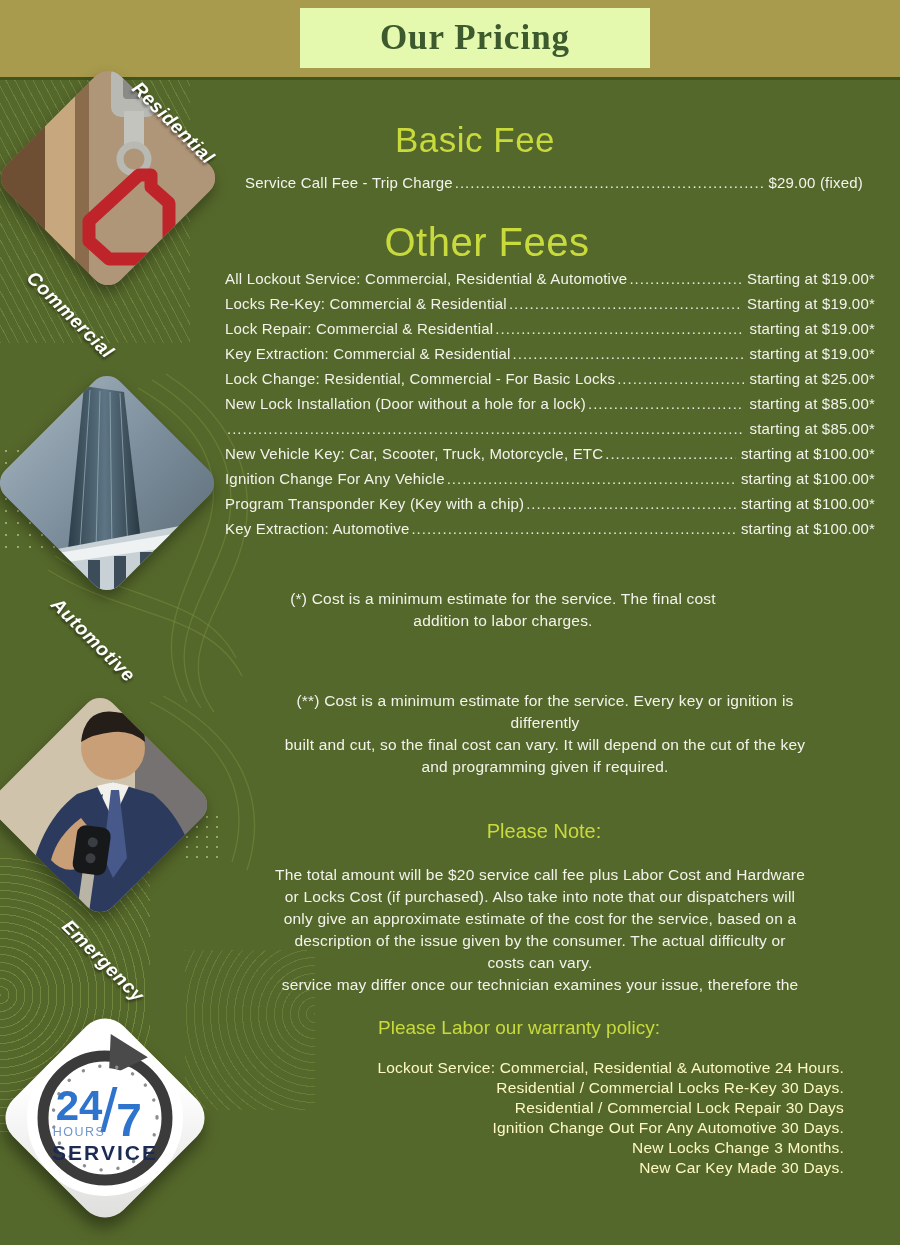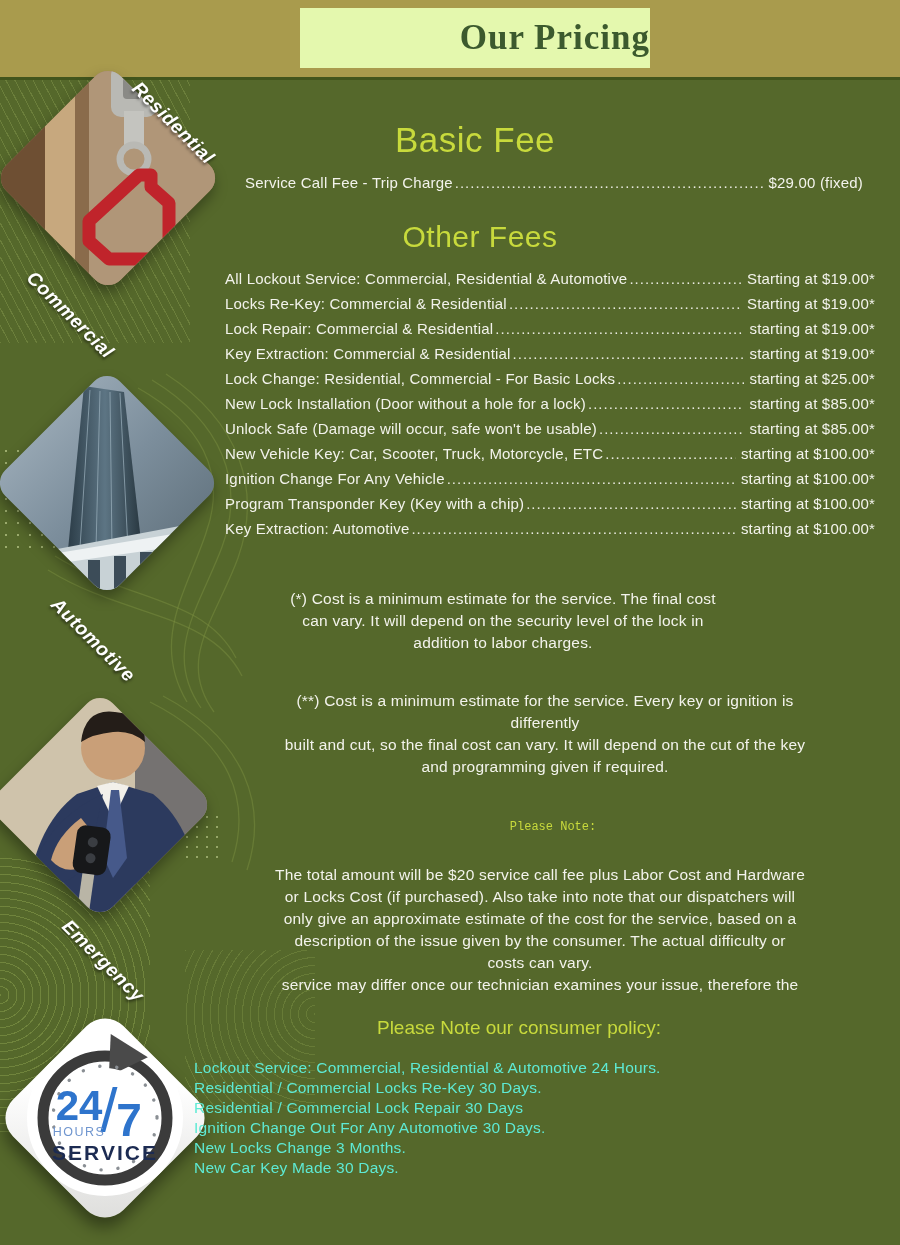--- a/index.html
+++ b/index.html
@@ -3,21 +3,21 @@
 <meta charset="utf-8">
 <style>
   html,body{margin:0;padding:0;background:#3d4a20;}
   .stage{position:relative;width:900px;height:1245px;overflow:hidden;
          background:#55682B;font-family:"Liberation Sans",sans-serif;}
 
   
   .gold-bar{position:absolute;left:0;top:0;width:900px;height:77px;background:#A99B4D;z-index:2;}
   .gold-underline{position:absolute;left:0;top:77px;width:900px;height:3px;background:#42551d;z-index:2;}
   .title-box{position:absolute;left:300px;top:8px;width:350px;height:60px;background:#E4F8AE;
-             z-index:3;display:flex;align-items:center;justify-content:flex-end;}
+             z-index:3;display:flex;align-items:center;justify-content:center;}
   .title-box span{font-family:"Liberation Serif",serif;font-weight:700;font-size:35px;
                   color:#3C5A2E;letter-spacing:1px;}
 
   
   .decor{position:absolute;pointer-events:none;z-index:1;}
   .hatch{left:0;top:78px;width:190px;height:265px;opacity:.8;
          background:repeating-linear-gradient(62deg,rgba(165,185,100,.35) 0 1px,transparent 1px 8px);}
   .dots-a{left:0;top:445px;width:70px;height:110px;
           background-image:radial-gradient(circle,rgba(215,228,165,.55) 1.2px,transparent 1.5px);
           background-size:12px 12px;}
@@ -42,40 +42,40 @@
            box-shadow:6px 8px 16px rgba(0,0,0,.4);}
   .badge-inner{position:absolute;left:-37px;top:-37px;width:230px;height:230px;transform:rotate(-45deg);
                display:flex;align-items:center;justify-content:center;}
 
   .side-label{position:absolute;z-index:5;color:#ffffff;font-weight:700;font-style:italic;
               font-size:19px;letter-spacing:.5px;white-space:nowrap;
               text-shadow:1px 2px 3px rgba(0,0,0,.55);
               transform:translate(-50%,-50%) rotate(45deg);}
   .h-yellow{position:absolute;color:#C8DA3C;text-align:center;}
   .h-basic{left:225px;top:120px;width:500px;font-size:35px;letter-spacing:.5px;z-index:6;}
-  .h-other{left:230px;top:220px;width:500px;font-size:30px;letter-spacing:.5px;z-index:6;}
-  .h-note{left:228px;top:820px;width:650px;font-size:12px;z-index:6;font-family:Liberation Mono, monospace;}
+  .h-other{left:237px;top:220px;width:500px;font-size:40px;letter-spacing:.5px;z-index:6;}
+  .h-note{left:219px;top:820px;width:650px;font-size:20px;z-index:6;}
   .h-warranty{left:194px;top:1017px;width:650px;font-size:19px;z-index:6;}
 
   .fee-row{display:flex;align-items:baseline;height:25px;font-size:15px;letter-spacing:.2px;color:#F3F3EC;}
   .fee-row .lbl{white-space:nowrap;}
   .leader{flex:1;overflow:hidden;white-space:nowrap;margin:0 5px 0 2px;opacity:.95;}
   .leader::after{content:"........................................................................................................................";letter-spacing:1px;font-size:15px;}
   .price{white-space:nowrap;}
 
   .basic-row{position:absolute;left:245px;top:174px;width:618px;z-index:6;}
   .fees-list{position:absolute;left:225px;top:270px;width:650px;z-index:6;}
 
   .note-block{position:absolute;text-align:center;font-size:15.5px;line-height:22px;
               color:#F3F3EC;letter-spacing:.2px;z-index:6;}
   .note1{left:233px;top:588px;width:540px;}
   .note2{left:225px;top:690px;width:640px;}
   .para{left:215px;top:864px;width:650px;}
-  .warranty-list{position:absolute;left:194px;top:1058px;width:650px;text-align:left;
-                 font-size:15.5px;line-height:20px;color:#5eead4;z-index:6;letter-spacing:.2px;}
+  .warranty-list{position:absolute;left:194px;top:1058px;width:650px;text-align:right;
+                 font-size:15.5px;line-height:20px;color:#fef9c3;z-index:6;letter-spacing:.2px;}
 </style>
 </head>
 <body>
 
 <div class="stage">
 
   <div class="decor hatch"></div>
   <div class="decor dots-a"></div>
   <div class="decor dots-b"></div>
   <div class="decor rings-left"></div>
@@ -231,21 +231,20 @@
         <span class="lbl">Lock Change: Residential, Commercial - For Basic Locks</span>
         <span class="leader"></span>
         <span class="price">starting at $25.00*</span>
       </div>
     <div class="fee-row">
         <span class="lbl">New Lock Installation (Door without a hole for a lock)</span>
         <span class="leader"></span>
         <span class="price">starting at $85.00*</span>
       </div>
     <div class="fee-row">
-        <span class="lbl">Unlock Safe (Damage will occur, safe won't be usable)</span>
         <span class="leader"></span>
         <span class="price">starting at $85.00*</span>
       </div>
     <div class="fee-row">
         <span class="lbl">New Vehicle Key: Car, Scooter, Truck, Motorcycle, ETC</span>
         <span class="leader"></span>
         <span class="price">starting at $100.00*</span>
       </div>
     <div class="fee-row">
         <span class="lbl">Ignition Change For Any Vehicle</span>
@@ -259,41 +258,40 @@
       </div>
     <div class="fee-row">
         <span class="lbl">Key Extraction: Automotive </span>
         <span class="leader"></span>
         <span class="price">starting at $100.00*</span>
       </div>
   </div>
 
   <div class="note-block note1">
     <div>(*) Cost is a minimum estimate for the service. The final cost</div>
-    <div>can vary. It will depend on the security level of the lock in</div>
     <div>addition to labor charges.</div>
   </div>
   <div class="note-block note2">
     <div>(**) Cost is a minimum estimate for the service. Every key or ignition is</div>
     <div>differently</div>
     <div>built and cut, so the final cost can vary. It will depend on the cut of the key</div>
     <div>and programming given if required.</div>
   </div>
 
   <div class="h-yellow h-note">Please Note:</div>
   <div class="note-block para">
     <div>The total amount will be $20 service call fee plus Labor Cost and Hardware</div>
     <div>or Locks Cost (if purchased). Also take into note that our dispatchers will</div>
     <div>only give an approximate estimate of the cost for the service, based on a</div>
     <div>description of the issue given by the consumer. The actual difficulty or</div>
     <div>costs can vary.</div>
     <div>service may differ once our technician examines your issue, therefore the</div>
   </div>
 
-  <div class="h-yellow h-warranty">Please Note our consumer policy:</div>
+  <div class="h-yellow h-warranty">Please Labor our warranty policy:</div>
   <div class="warranty-list">
     <div>Lockout Service: Commercial, Residential &amp; Automotive 24 Hours.</div>
     <div>Residential / Commercial Locks Re-Key 30 Days.</div>
     <div>Residential / Commercial Lock Repair 30 Days</div>
     <div>Ignition Change Out For Any Automotive 30 Days.</div>
     <div>New Locks Change 3 Months.</div>
     <div>New Car Key Made 30 Days.</div>
   </div>
 
 </div>

